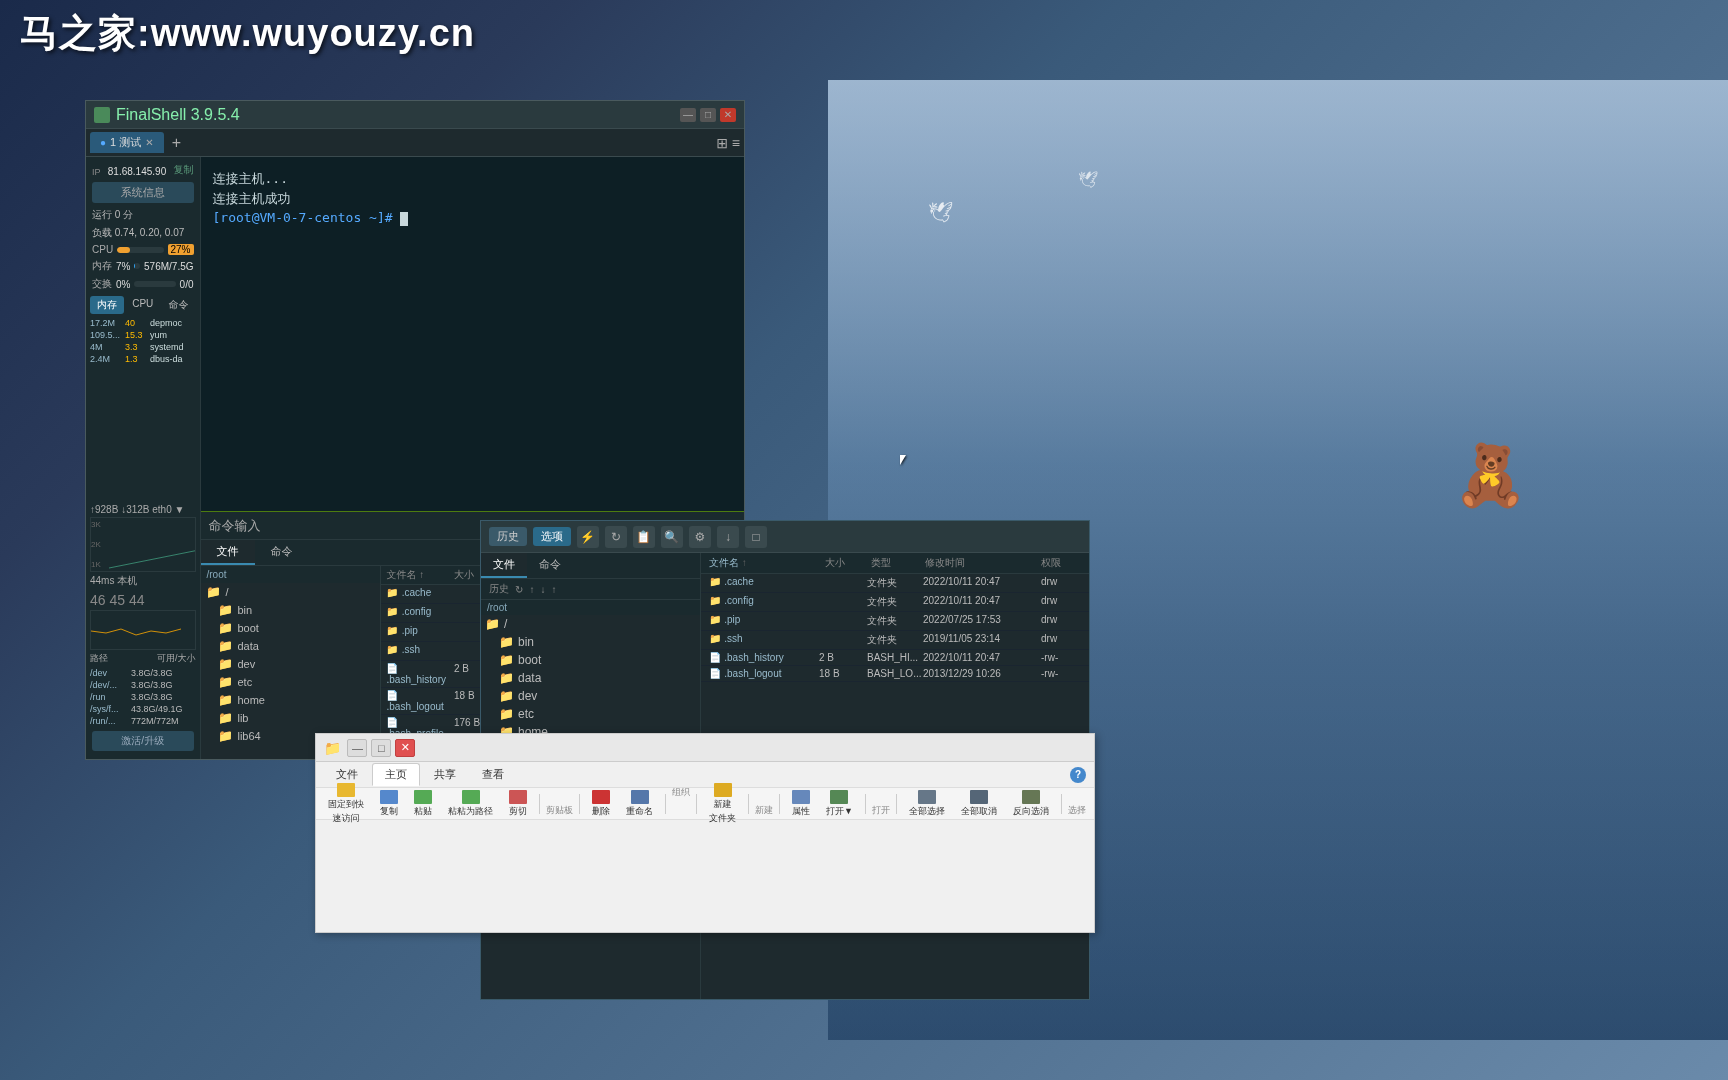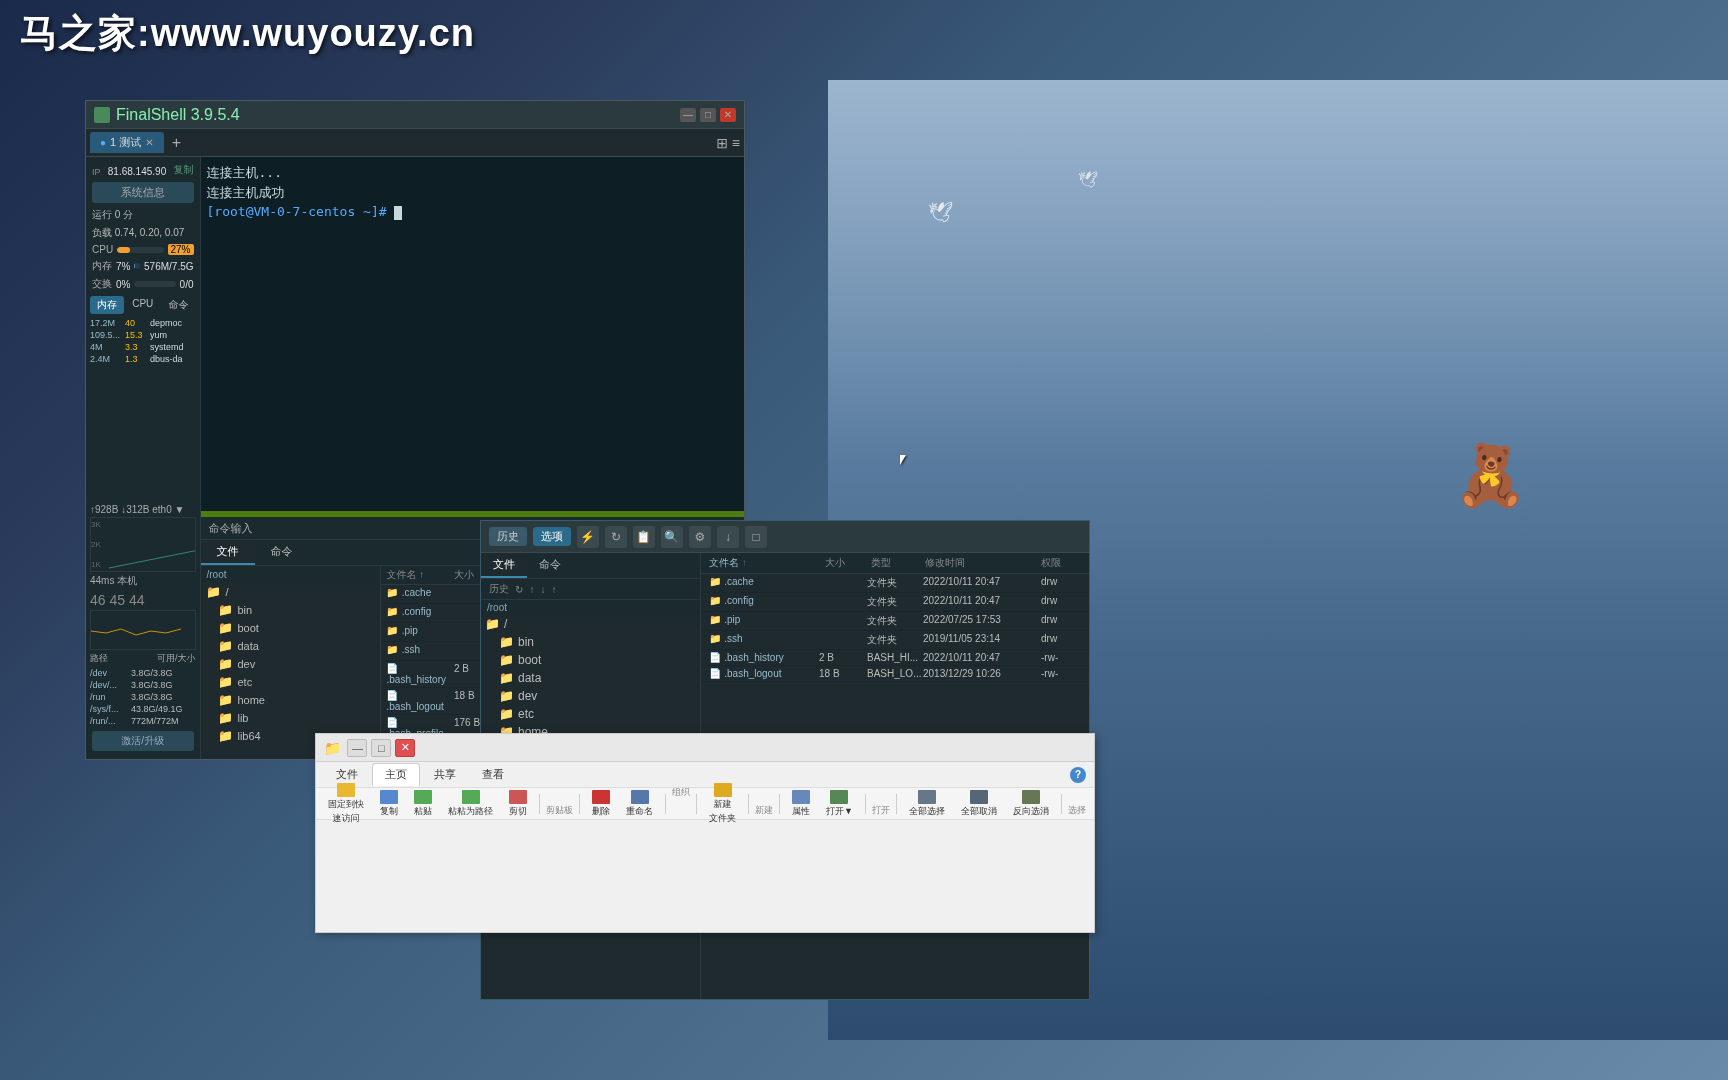--- a/index.html
+++ b/index.html
@@ -268,44 +268,44 @@
       padding: 3px;
       border-radius: 3px;
       font-size: 10px;
       cursor: pointer;
     }
     
     .terminal-area {
       flex: 1;
       background: #0d1f25;
       color: #c8d8dc;
-      padding: 6px;
+      padding: 12px;
       font-family: 'Consolas', monospace;
       font-size: 13px;
       position: relative;
     }
     .terminal-line { line-height: 1.5; }
     .terminal-prompt { color: #5af; }
     .cursor {
       display: inline-block;
       width: 8px;
       height: 14px;
       background: #c8d8dc;
       vertical-align: middle;
     }
     
     .cmd-bar {
       height: 28px;
       background: #1a2a2e;
-      border-top: 6px solid #4d7c0f;
+      border-top: 1px solid #4d7c0f;
       display: flex;
       align-items: center;
       padding: 0 8px;
       color: #aaa;
-      font-size: 11px;
+      font-size: 13px;
     }
     
     .file-manager-section {
       height: 220px;
       background: #1e2a2e;
       border-top: 1px solid #2a3a3e;
       display: flex;
       flex-direction: column;
     }
     .file-tabs {

